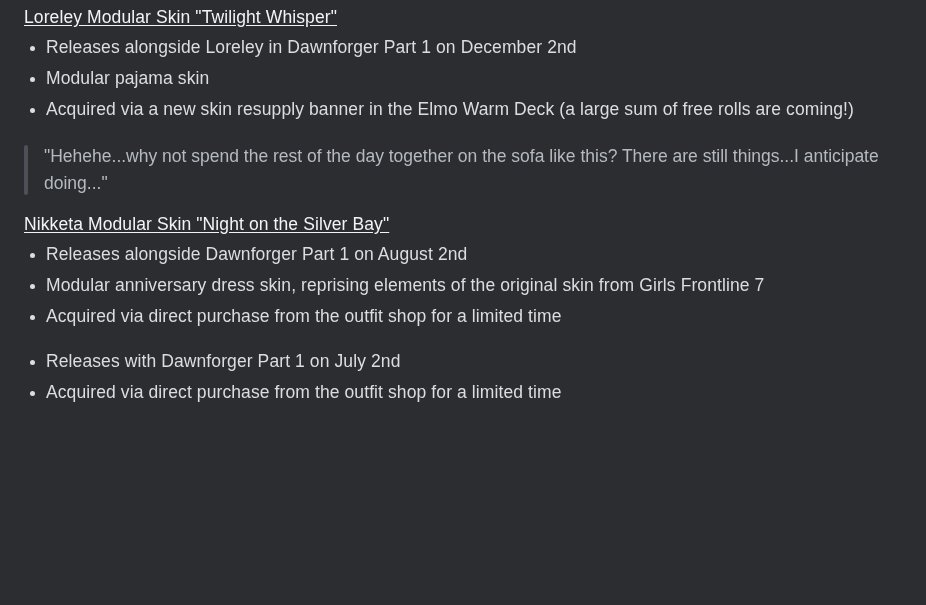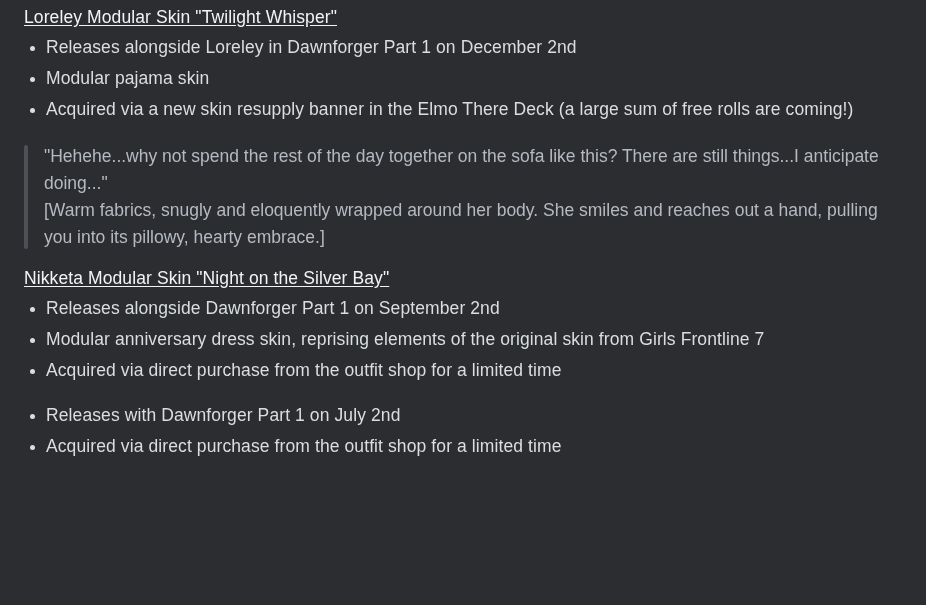--- a/index.html
+++ b/index.html
@@ -84,32 +84,31 @@
 </head>
 <body>
 
 <div class="page">
 
   <div class="section">
     <div class="section-heading">Loreley Modular Skin "Twilight Whisper"</div>
     <ul class="bullets">
       <li>Releases alongside Loreley in Dawnforger Part 1 on December 2nd</li>
       <li>Modular pajama skin</li>
-      <li>Acquired via a new skin resupply banner in the Elmo There Deck (a large sum of free rolls are coming!)</li>
+      <li>Acquired via a new skin resupply banner in the Elmo Warm Deck (a large sum of free rolls are coming!)</li>
     </ul>
     <div class="quote">
       <p>"Hehehe...why not spend the rest of the day together on the sofa like this? There are still things...I anticipate doing..."</p>
-      <p>[Warm fabrics, snugly and eloquently wrapped around her body. She smiles and reaches out a hand, pulling you into its pillowy, hearty embrace.]</p>
     </div>
   </div>
 
   <div class="section">
     <div class="section-heading">Nikketa Modular Skin "Night on the Silver Bay"</div>
     <ul class="bullets">
-      <li>Releases alongside Dawnforger Part 1 on September 2nd</li>
+      <li>Releases alongside Dawnforger Part 1 on August 2nd</li>
       <li>Modular anniversary dress skin, reprising elements of the original skin from Girls Frontline 7</li>
       <li>Acquired via direct purchase from the outfit shop for a limited time</li>
     </ul>
   </div>
 
   <div class="spacer-sm"></div>
 
   <div class="section">
     <ul class="bullets">
       <li>Releases with Dawnforger Part 1 on July 2nd</li>

